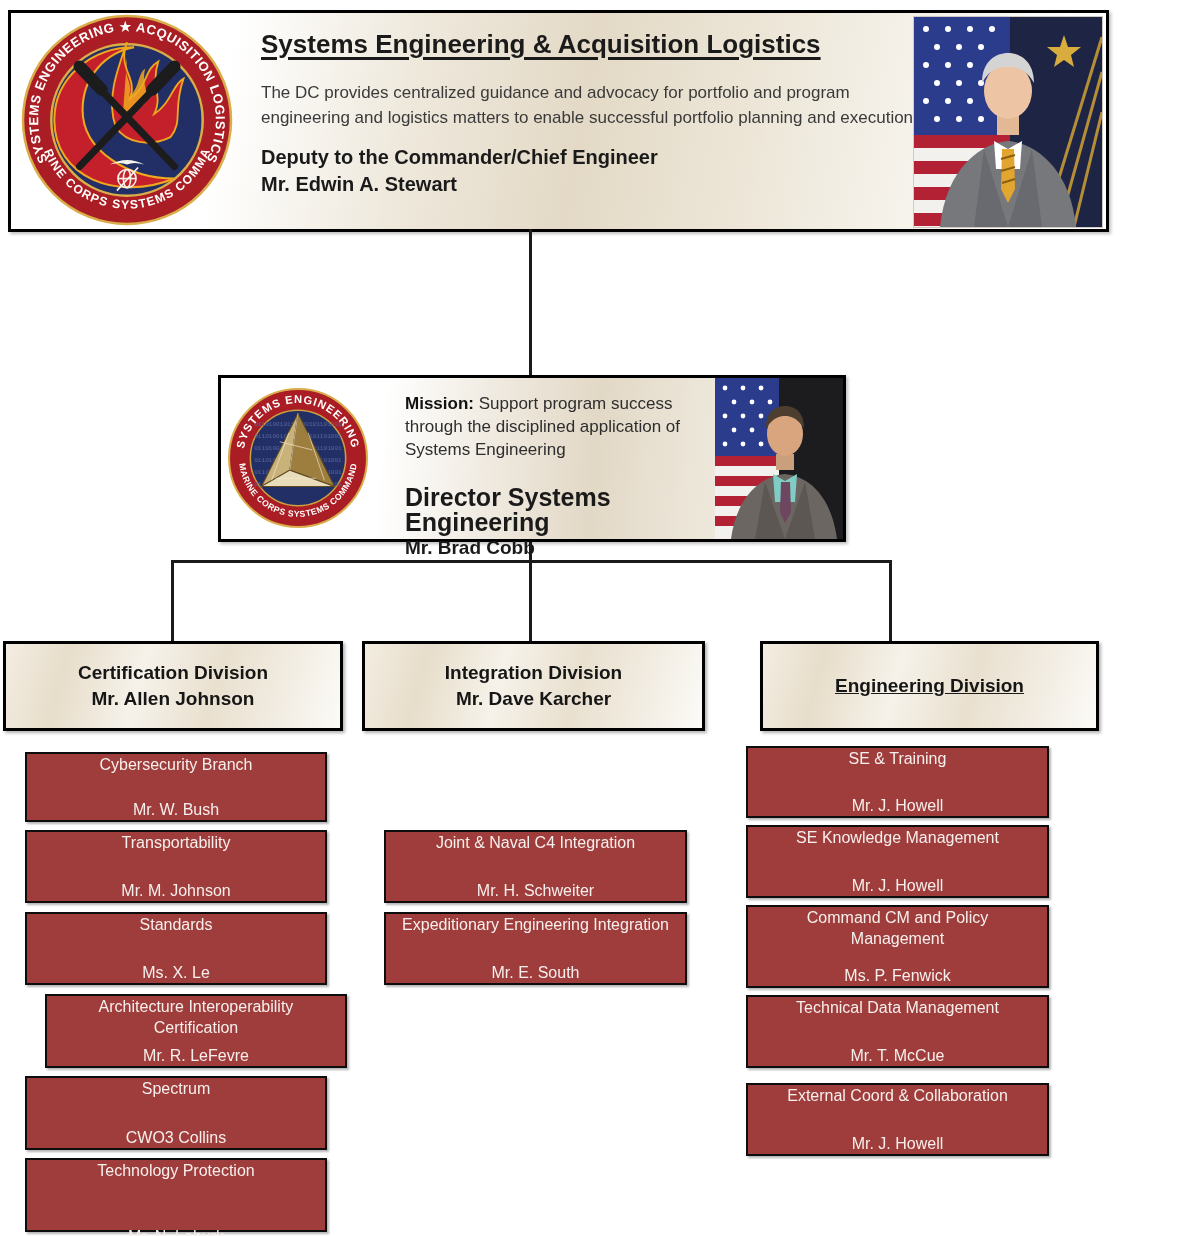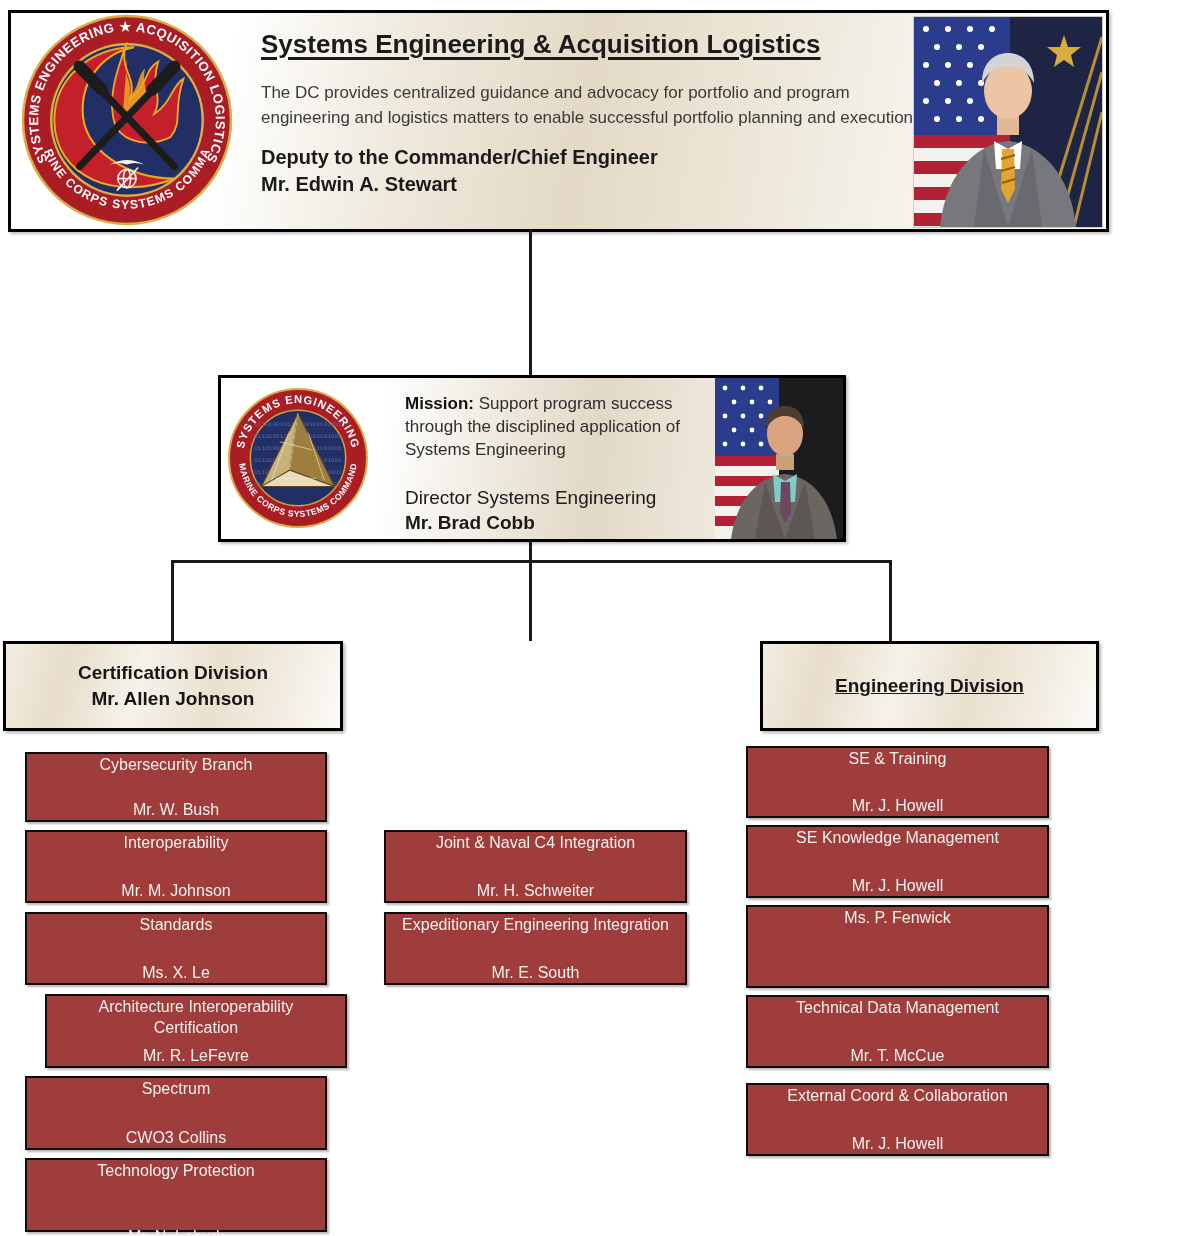--- a/index.html
+++ b/index.html
@@ -29,21 +29,21 @@
   
   .mid-box{
     position:absolute;left:218px;top:375px;width:622px;height:161px;
     border:3px solid #000;
     background:linear-gradient(95deg,#ffffff 0%,#ffffff 26%,#efe9df 44%,#e2d8c6 60%,#ece6d9 76%,#f5f2ec 100%);
     box-shadow:2px 2px 3px rgba(0,0,0,.25);
   }
   .mid-text{position:absolute;left:184px;top:14px;width:318px;}
   .mission{font-size:17px;line-height:23px;color:#2e2e2e;margin:0 0 12px 0;}
   .mission b{color:#111;}
-  .mid-role{font-size:19px;font-weight:normal;line-height:25px;margin-top:24px;}
+  .mid-role{font-size:25px;font-weight:bold;line-height:25px;margin-top:24px;}
   .mid-name{font-size:19px;font-weight:bold;line-height:25px;}
   .seal-md{position:absolute;left:6px;top:9px;}
   .photo-md{position:absolute;right:0;top:0;}
 
   
   .division{
     position:absolute;top:641px;height:84px;
     border:3px solid #000;
     background:linear-gradient(105deg,#f3ede2 0%,#e7ddca 18%,#f6f2ea 40%,#e9e0cf 62%,#f1ebe0 80%,#fcfbf8 100%);
     box-shadow:2px 2px 3px rgba(0,0,0,.3);
@@ -255,30 +255,34 @@
       <rect x="61" y="76" width="18" height="16" fill="#caa07c"></rect>
       <ellipse cx="70" cy="56" rx="18" ry="22" fill="#d8a57f"></ellipse>
       <path d="M51,50 C51,34 60,28 70,28 C80,28 89,34 89,50 C82,40 76,38 70,38 C64,38 58,40 51,50 Z" fill="#4d3e30"></path>
     </svg>
   </div>
 
   <div class="division" style="left:3px;width:334px;">
     <div class="d-title">Certification Division</div>
     <div class="d-lead">Mr. Allen Johnson</div>
   </div>
+  <div class="division" style="left:362px;width:337px;">
+    <div class="d-title">Integration Division</div>
+    <div class="d-lead">Mr. Dave Karcher</div>
+  </div>
   <div class="division" style="left:760px;width:333px;text-decoration:underline;">
     <div class="d-title">Engineering Division</div>
   </div>
 
   <div class="branch" style="left:25px;top:752px;width:298px;height:66px;">
     <div class="b-name">Cybersecurity Branch</div>
     <div class="b-lead">Mr. W. Bush</div>
   </div>
   <div class="branch" style="left:25px;top:830px;width:298px;height:69px;">
-    <div class="b-name">Interoperability</div>
+    <div class="b-name">Transportability</div>
     <div class="b-lead">Mr. M. Johnson</div>
   </div>
   <div class="branch" style="left:25px;top:912px;width:298px;height:69px;">
     <div class="b-name">Standards</div>
     <div class="b-lead">Ms. X. Le</div>
   </div>
   <div class="branch" style="left:25px;top:994px;width:298px;height:70px;margin-left:20px;">
     <div class="b-name" style="max-width:240px;">Architecture Interoperability Certification</div>
     <div class="b-lead">Mr. R. LeFevre</div>
   </div>
@@ -302,20 +306,21 @@
 
   <div class="branch" style="left:746px;top:746px;width:299px;height:68px;">
     <div class="b-name">SE &amp; Training</div>
     <div class="b-lead">Mr. J. Howell</div>
   </div>
   <div class="branch" style="left:746px;top:825px;width:299px;height:69px;">
     <div class="b-name">SE Knowledge Management</div>
     <div class="b-lead">Mr. J. Howell</div>
   </div>
   <div class="branch" style="left:746px;top:905px;width:299px;height:79px;">
+    <div class="b-name" style="max-width:200px;">Command CM and Policy Management</div>
     <div class="b-lead">Ms. P. Fenwick</div>
   </div>
   <div class="branch" style="left:746px;top:995px;width:299px;height:69px;">
     <div class="b-name">Technical Data Management</div>
     <div class="b-lead">Mr. T. McCue</div>
   </div>
   <div class="branch" style="left:746px;top:1075px;width:299px;height:69px;margin-top:8px;">
     <div class="b-name">External Coord &amp; Collaboration</div>
     <div class="b-lead">Mr. J. Howell</div>
   </div>

